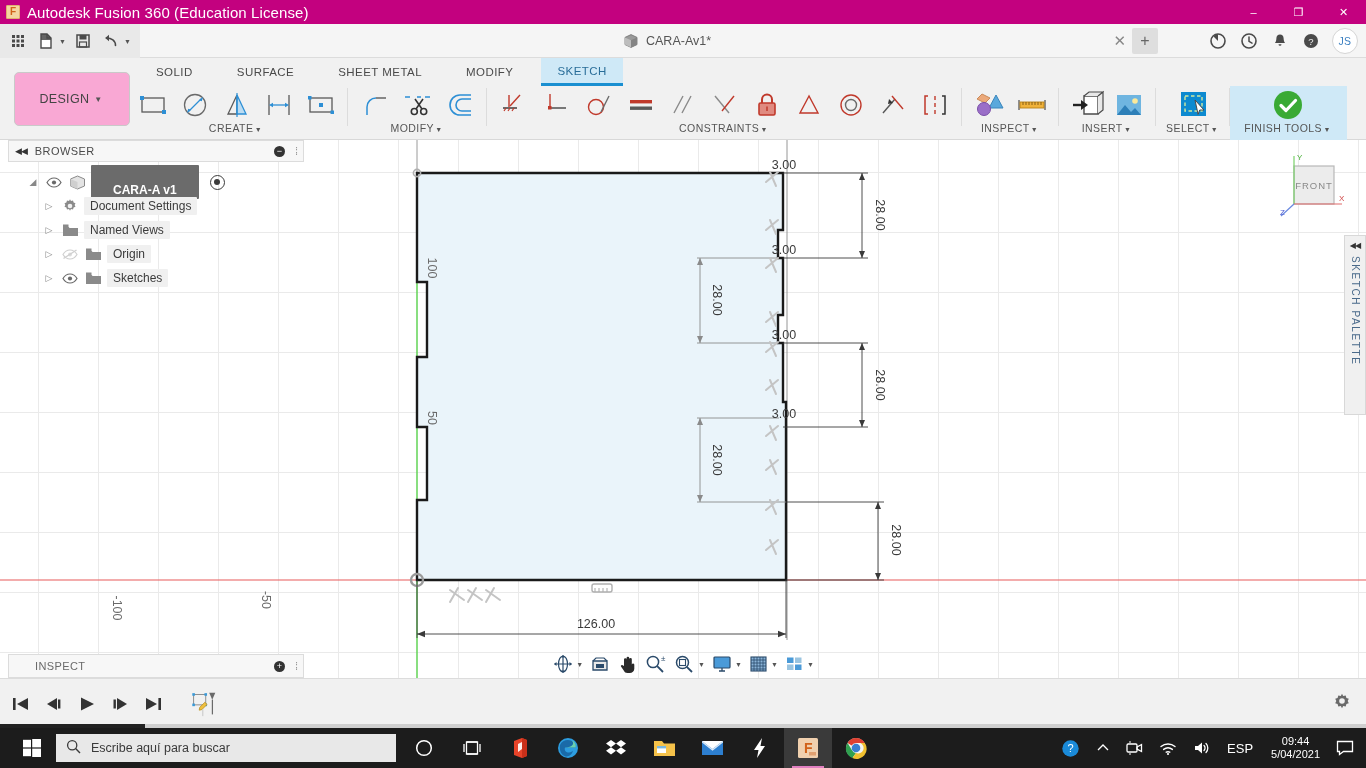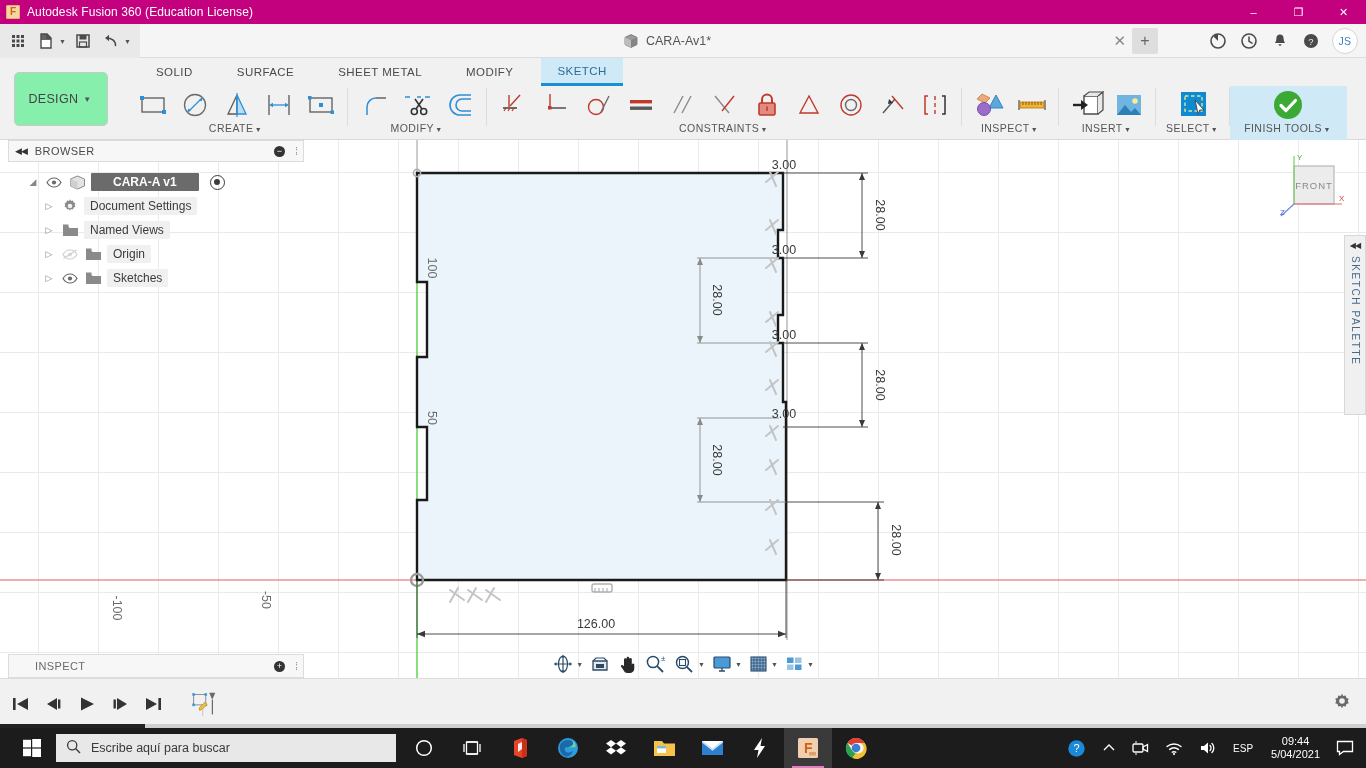--- a/index.html
+++ b/index.html
@@ -16,21 +16,21 @@
   #titlebar{
     height:24px; background:#c3017f; color:#fff;
     display:flex; align-items:center; position:relative;
   }
   #titlebar .app-ico{
     width:14px;height:14px;margin:0 7px 0 6px;background:#f5d5a0;
     border:1px solid #e0b070; border-radius:1px;
     display:flex;align-items:center;justify-content:center;
     font-size:10px;font-weight:bold;color:#d1621a;line-height:1;
   }
-  #titlebar .ttl{ font-size:12px; letter-spacing:.1px;}
+  #titlebar .ttl{ font-size:15px; letter-spacing:.1px;}
   #winbtns{ position:absolute; right:0; top:0; height:24px; display:flex;}
   #winbtns div{
     width:45px;height:24px;display:flex;align-items:center;justify-content:center;
     font-size:11px;color:#fff;
   }
 
   
   #qarow{ height:34px; background:#e9e9e9; display:flex; align-items:center; position:relative;}
   #qaleft{ display:flex; align-items:center; height:34px; padding-left:5px; gap:2px; background:#e9e9e9;}
   .qbtn{ width:26px;height:26px; display:flex;align-items:center;justify-content:center; cursor:default;}
@@ -55,22 +55,22 @@
   #tabicons{ position:absolute; right:8px; display:flex; align-items:center; gap:12px; }
   #tabicons .ti{ width:19px;height:19px; color:#5a5a5a; display:flex;align-items:center;justify-content:center;}
   #avatar{
     width:26px;height:26px;border-radius:50%;background:#fff;border:1px solid #d5d5d5;
     display:flex;align-items:center;justify-content:center;font-size:10.5px;color:#3a7fc1;letter-spacing:.3px;
   }
 
   
   #ribbon{ height:82px; background:#f1f1f1; display:flex; position:relative; border-bottom:1px solid #d8d8d8;}
   #designbox{
-    width:94px;height:54px;margin:14px 0 0 14px;border:1px solid #c9c9c9;border-radius:5px;
-    background:#86efac; display:flex;align-items:center;justify-content:center;
+    width:116px;height:54px;margin:14px 0 0 14px;border:1px solid #c9c9c9;border-radius:5px;
+    background:#f9a8d4; display:flex;align-items:center;justify-content:center;
     font-size:12.5px;color:#444;letter-spacing:.3px;
   }
   #designbox .caret{font-size:8px;margin-left:5px;}
   #menutabs{ position:absolute; left:140px; top:0; display:flex; height:28px;gap:12px;}
   .mtab{
     padding:0 16px; height:28px; display:flex;align-items:center;
     font-size:11.5px; color:#4a4a4a; letter-spacing:.45px;
   }
   .mtab.active{ background:#cfe9f7; color:#2a6e99; border-bottom:3px solid #1a8fd1;}
   #ribbongroups{
@@ -113,21 +113,21 @@
   #bheader .btxt{ color:#4a4a4a; font-size:11px; letter-spacing:.4px;}
   #bheader .minus{ position:absolute; right:18px; width:11px;height:11px;border-radius:50%;background:#333;
      color:#fff;font-size:9px;display:flex;align-items:center;justify-content:center;line-height:1;}
   #bheader .grip{ position:absolute; right:5px; color:#999; font-size:11px;}
   #btree{ padding-top:8px;}
   .brow{ display:flex; align-items:center; height:24px; padding-left:10px; gap:5px;}
   .brow .arrow{ width:14px; text-align:center; color:#888; font-size:9px;}
   .brow .eye{ width:18px; display:flex; align-items:center; justify-content:center;}
   .brow .ficon{ width:18px; display:flex;align-items:center;justify-content:center;}
   .brow .bl{ font-size:12px; color:#3b3b3b; background:#f0f0f0; padding:2px 6px; border-radius:1px;}
-  .brow.root .bl{ background:#6b6b6b; color:#fff; font-weight:bold; padding:2px 22px 2px 22px;}
+  .brow.root .bl{ background:#6b6b6b; color:#fff; font-weight:bold; padding:18px 22px 2px 22px;}
   .brow.root{ padding-left:18px;}
   .brow.indent{ padding-left:34px;}
   .radio-ico{width:15px;height:15px;border:1.6px solid #3b3b3b;border-radius:50%;display:flex;align-items:center;justify-content:center;margin-left:6px;}
   .radio-ico i{width:6px;height:6px;background:#3b3b3b;border-radius:50%;display:block;}
 
   
   #comments{
     position:absolute; left:8px; bottom:0; width:296px; height:24px;
     background:#f7f7f7;border:1px solid #dcdcdc; display:flex;align-items:center;padding:0 6px;
     z-index:8;
@@ -967,21 +967,21 @@
           <path d="M7.2 11.2a3.6 3.6 0 0 1 3.6 0" fill="none" stroke="#fff" stroke-width="1.4" stroke-linecap="round"></path>
           <circle cx="9" cy="13" r="1.1" fill="#fff"></circle>
         </svg>
     </span>
     <span class="tri">
       <svg width="18" height="16" viewBox="0 0 18 16">
           <path d="M2 6h3l4-3.5v11L5 10H2z" fill="#fff"></path>
           <path d="M11 5.5a3.5 3.5 0 0 1 0 5M13 3.5a6.5 6.5 0 0 1 0 9" fill="none" stroke="#fff" stroke-width="1.3" stroke-linecap="round"></path>
         </svg>
     </span>
-    <span class="tri" style="font-size:10px">ESP</span>
+    <span class="tri" style="font-size:13px">ESP</span>
     <span id="clock">
       <div>09:44</div>
       <div>5/04/2021</div>
     </span>
     <span class="tri" id="notifbtn">
       <svg width="18" height="16" viewBox="0 0 18 16">
           <path d="M1.5 1.5h15v10h-9l-4 3v-3h-2z" fill="none" stroke="#fff" stroke-width="1.3"></path>
         </svg>
     </span>
   </div>

